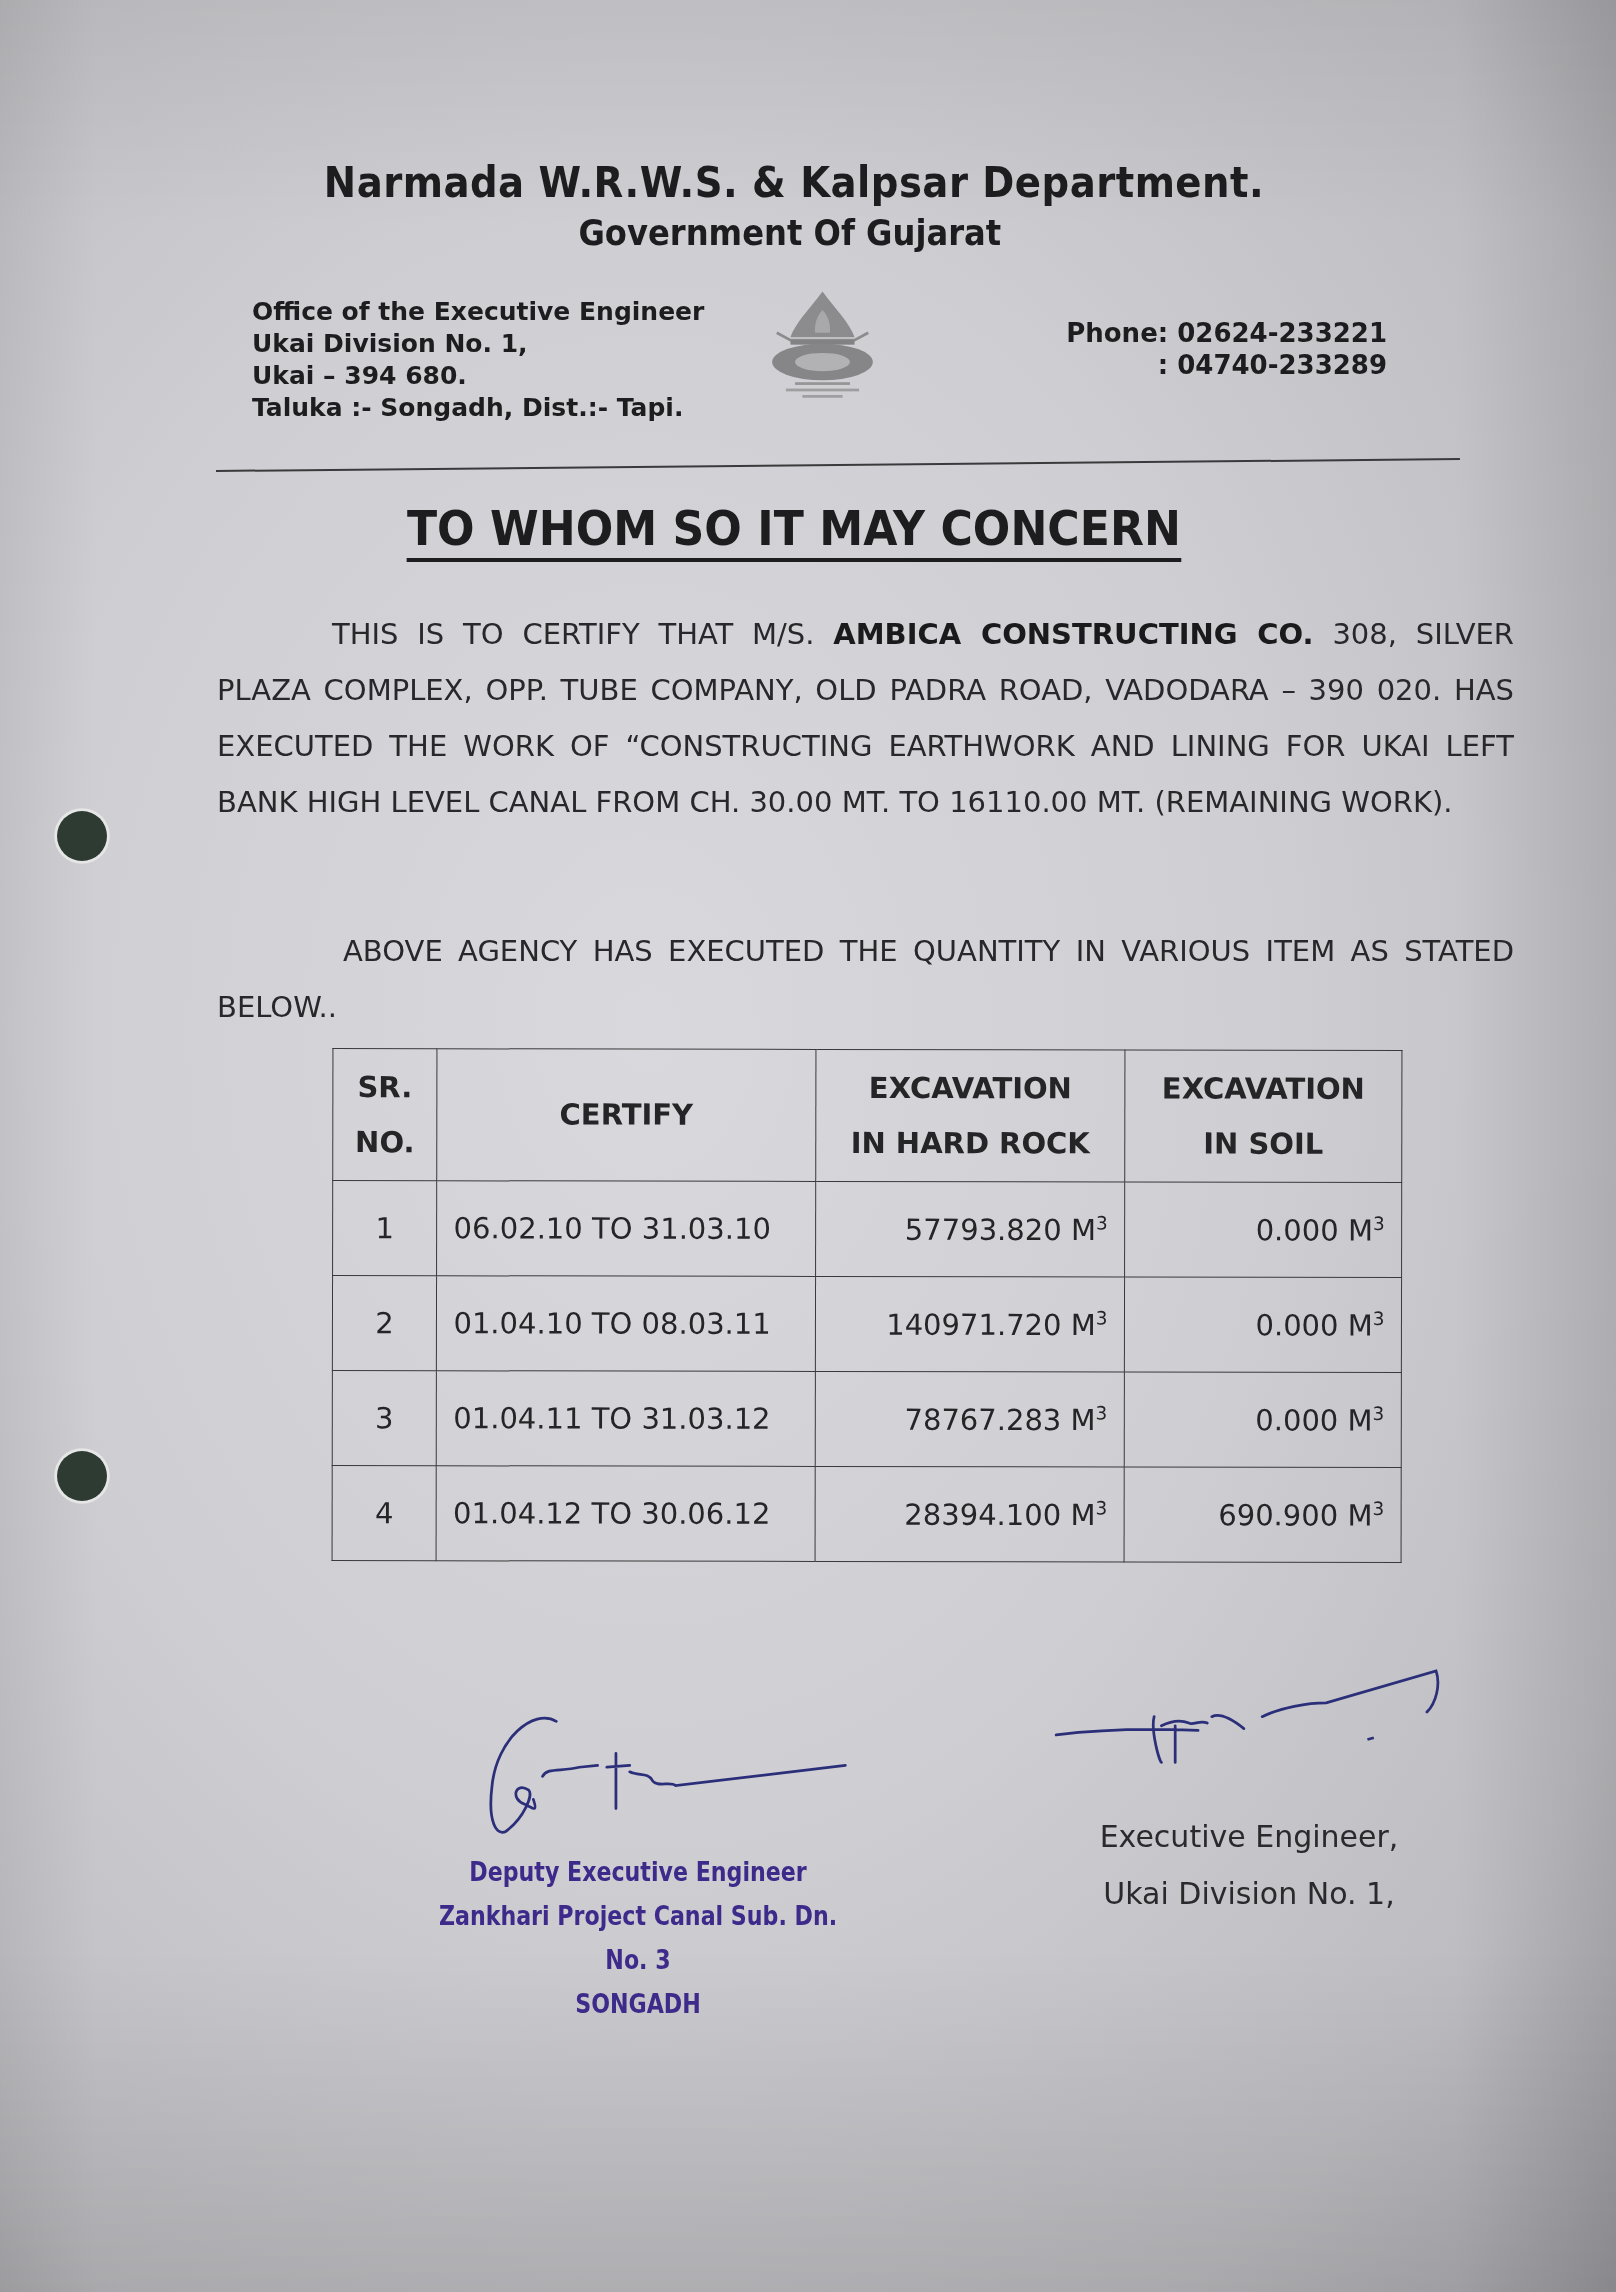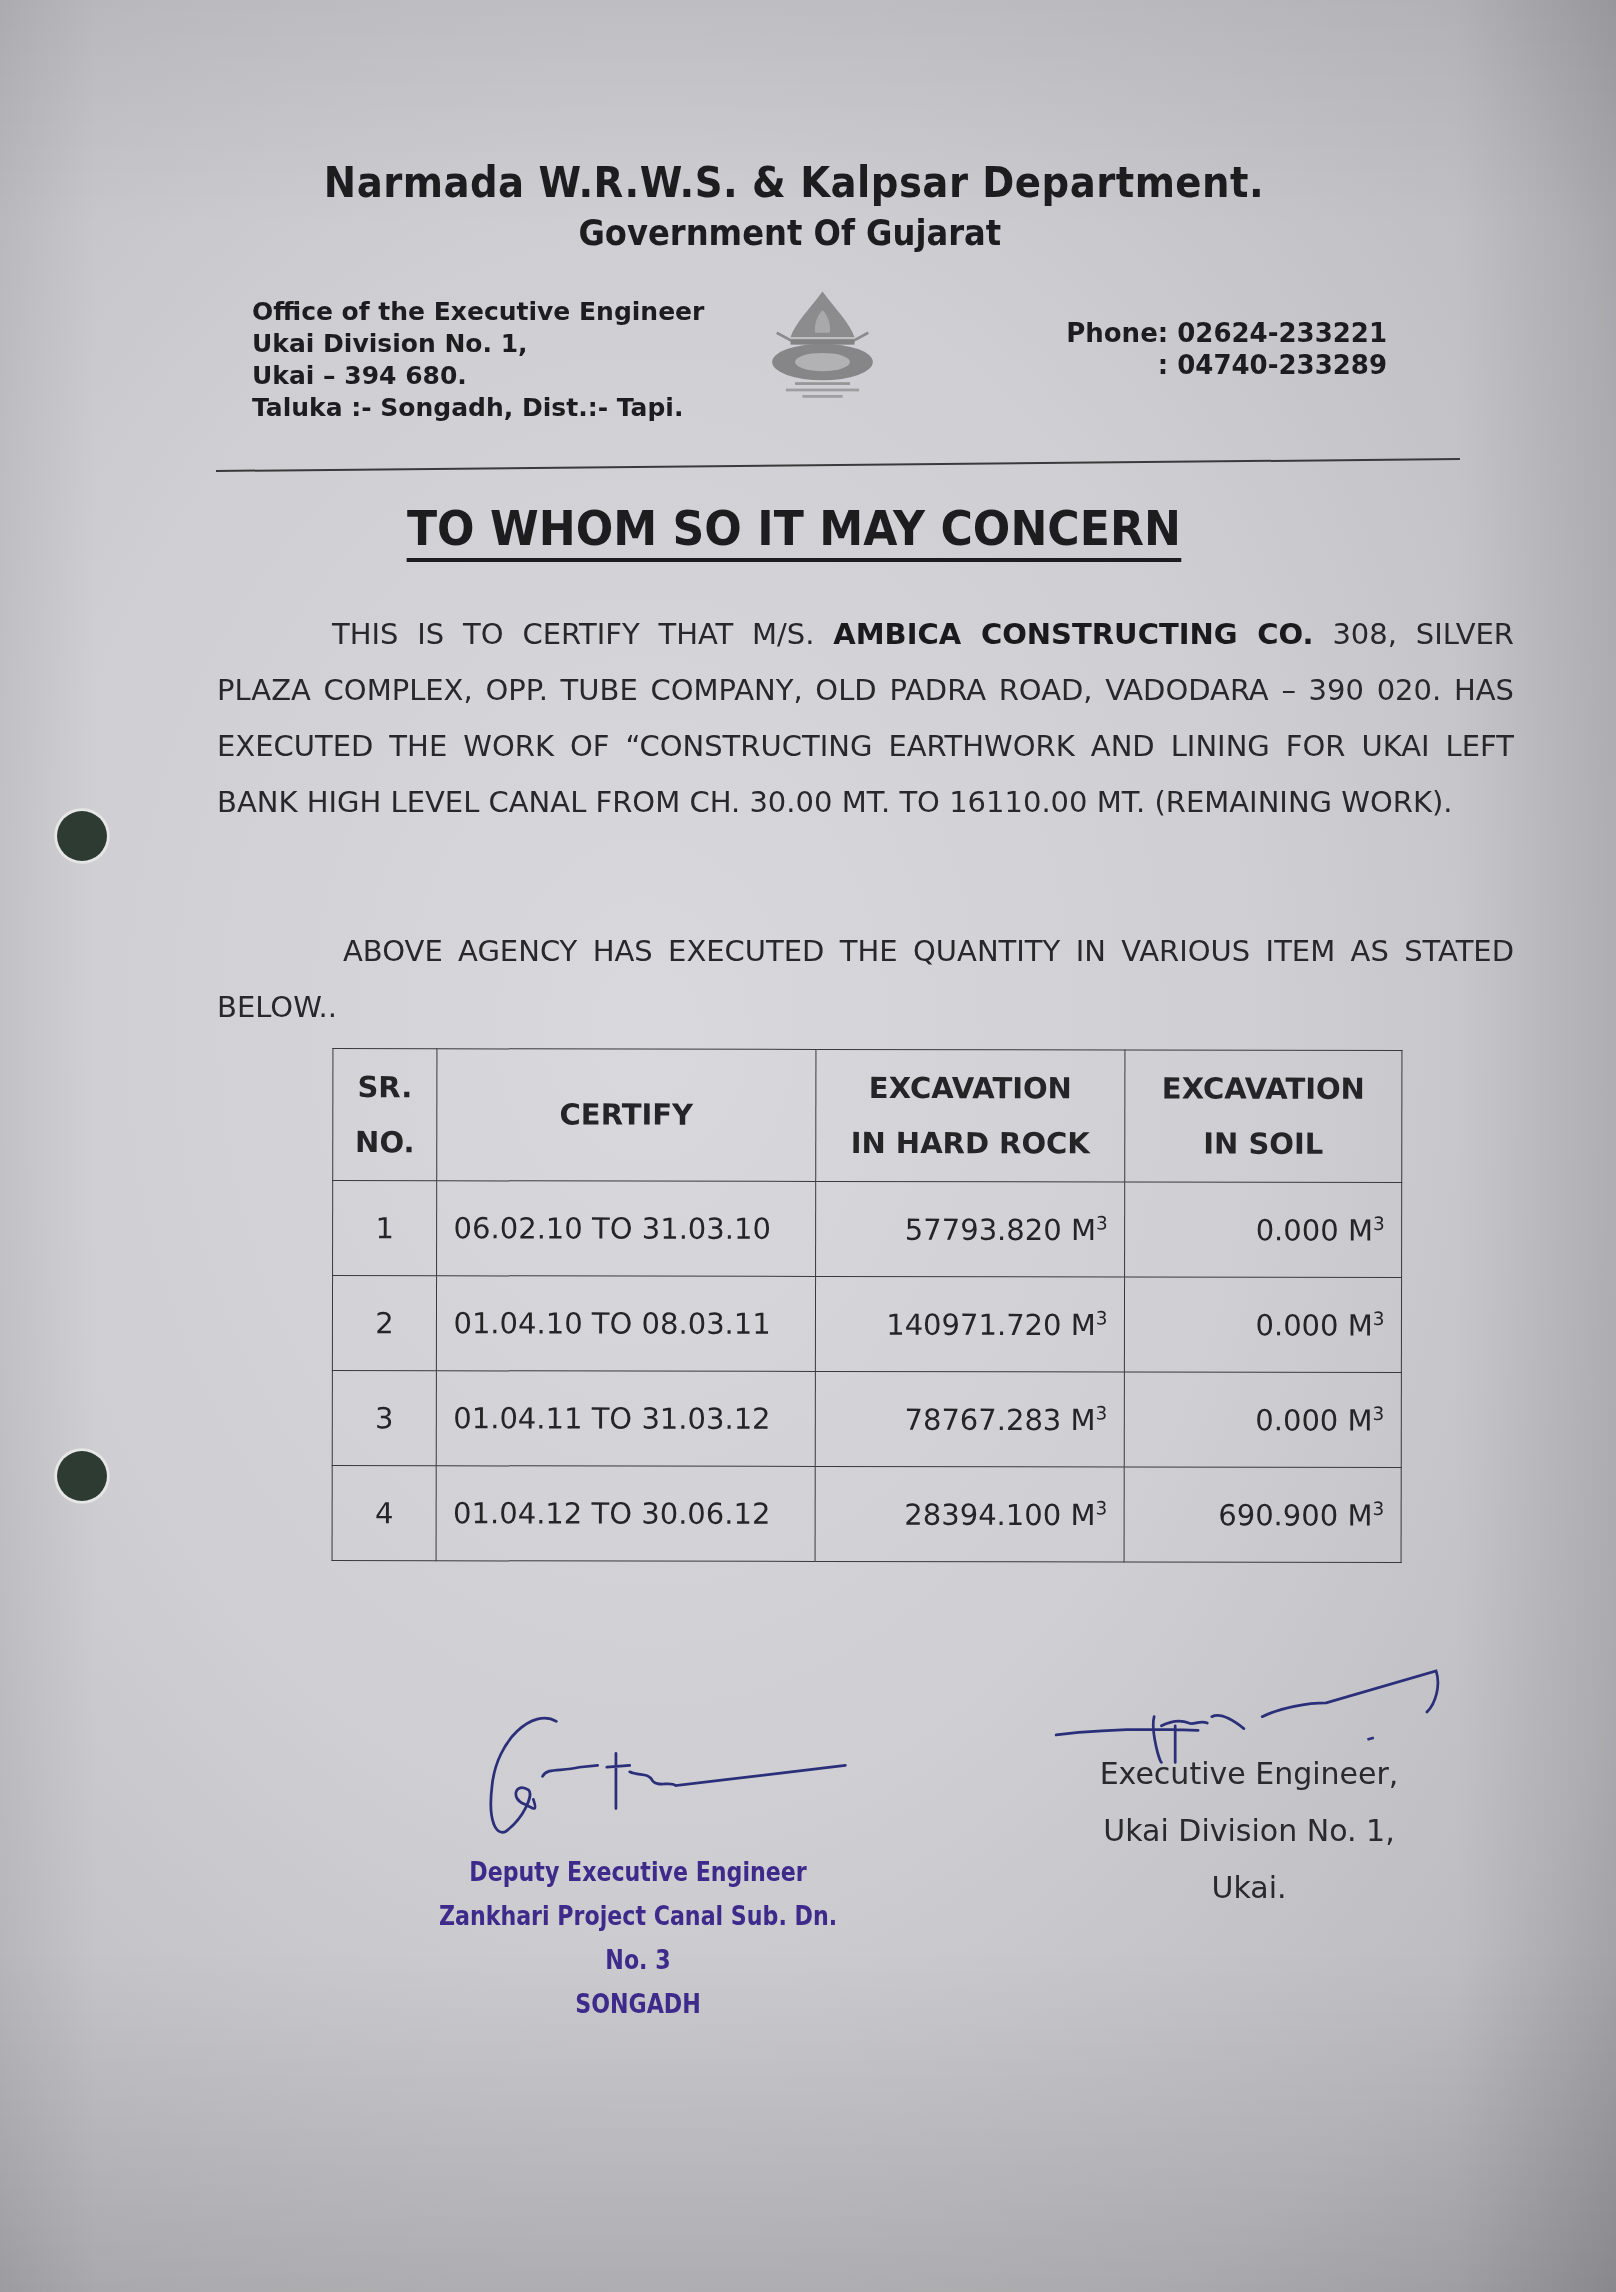--- a/index.html
+++ b/index.html
@@ -32,21 +32,21 @@
   table.qty th, table.qty td { border:1.8px solid #3a3a3c; font-size:29px; color:#252527; }
   table.qty th { font-weight:bold; height:131px; line-height:55px; text-align:center; padding:0; }
   table.qty td { height:94px; padding:0 16.5px; }
   td.sr { text-align:center; width:73px; padding:0 !important; }
   td.num { text-align:right;margin-left:12px; }
   sup { font-size:18.4px; }
   .hole { width:50px; height:50px; border-radius:50%; background:#2e3b33; box-shadow:0 0 0 2.8px #e6e6e6; }
   .sig-left { left:478px; top:1703px; width:386px; height:156px; }
   .sig-right { left:1051px; top:1648px; width:404px; height:119px; }
   .stamp { left:367px; top:1850px; width:542px; text-align:center; color:#3d2a8a; font-weight:bold; font-size:27px; line-height:44px; transform:scaleX(0.82); transform-origin:center; }
-  .ee-block { left:1056px; top:1745px; width:386px; text-align:center; font-size:30px; line-height:57px; color:#2a2a2c; }
+  .ee-block { left:1056px; top:1808px; width:386px; text-align:center; font-size:30px; line-height:57px; color:#2a2a2c; }
 </style>
 </head>
 <body>
 
 <div class="paper-shade"></div>
 
 <div class="abs hole" style="left:57px; top:811px;"></div>
 <div class="abs hole" style="left:57px; top:1451px;"></div>
 
 <div class="abs header-title">Narmada W.R.W.S. &amp; Kalpsar Department.</div>
@@ -143,15 +143,14 @@
 </div>
 
 <svg class="abs sig-right" viewBox="0 0 440 130">
   <path d="M5 95 C60 88 110 88 160 90 M112 75 C108 90 118 125 120 125 M120 85 C130 80 140 78 150 82 C155 85 162 78 170 82 M135 85 L135 125 M175 75 C185 70 200 80 210 88 M230 75 C250 65 280 60 300 60 L420 25 C425 40 420 60 410 70" stroke="#2b2f7a" stroke-width="3" fill="none" stroke-linecap="round"></path>
   <path d="M345 100 L352 98" stroke="#2b2f7a" stroke-width="3"></path>
 </svg>
 
 <div class="abs ee-block">
   <div>Executive Engineer,</div>
   <div>Ukai Division No. 1,</div>
-  <div>Ukai.</div>
 </div>
 
 
 </body></html>

